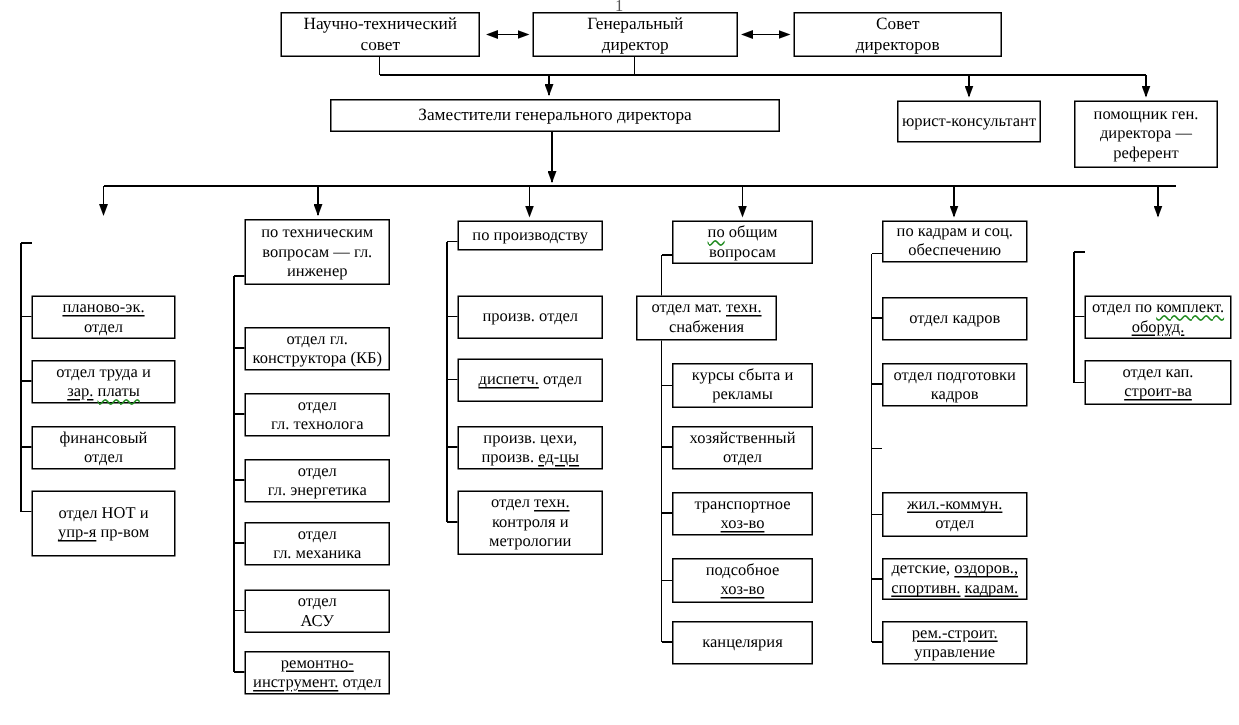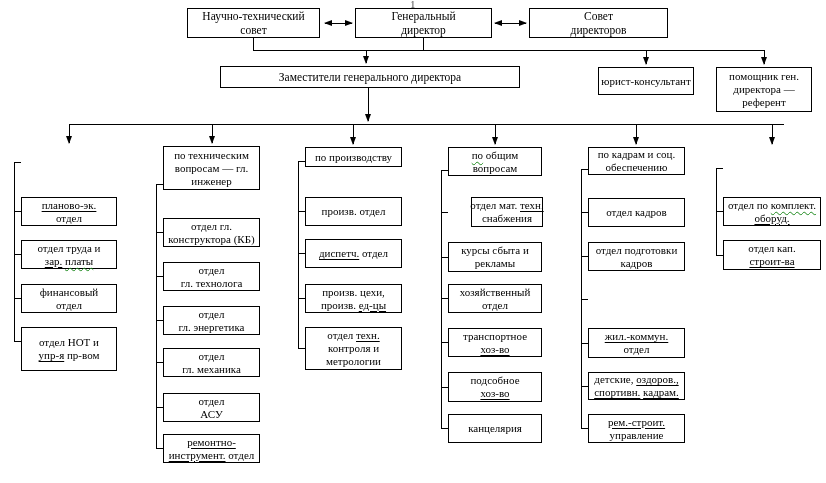--- a/index.html
+++ b/index.html
@@ -6,21 +6,21 @@
   .stage {
     position:relative; width:826px; height:483px; background:#ffffff;
     font-family:"Liberation Serif","DejaVu Serif",serif; color:#000;
     overflow:hidden;
   }
   .connectors { position:absolute; left:0; top:0; width:826px; height:483px; }
   .connectors line { stroke:#000; stroke-width:1; shape-rendering:crispEdges; }
   .box {
     position:absolute; box-sizing:border-box;
     border:1px solid #000; background:#fff;
-    display:flex; flex-direction:column; justify-content:center; align-items:center;
+    display:flex; flex-direction:column; justify-content:center; 
     text-align:center; font-size:11px; line-height:13px;
     white-space:nowrap; z-index:2;
   }
   .box.toprow { font-size:11.5px; line-height:14px; }
   .bl { display:block; }
   .w-red  { text-decoration-line:underline; text-decoration-style:wavy;
             text-decoration-color:#dd0000; text-decoration-thickness:1px;
             text-underline-offset:2px;text-decoration:underline; }
   .w-green{ text-decoration-line:underline; text-decoration-style:wavy;
             text-decoration-color:#1f8a1f; text-decoration-thickness:1px;
@@ -212,21 +212,21 @@
   <div class="box" style="left:305px;top:327px;width:97px;height:43px">
       <div class="bl"><span>отдел </span><span class="w-red">техн.</span></div>
       <div class="bl"><span>контроля и</span></div>
       <div class="bl"><span>метрологии</span></div>
     </div>
 
   <div class="box" style="left:448px;top:147px;width:94px;height:29px">
       <div class="bl"><span class="w-green">по</span><span> общим</span></div>
       <div class="bl"><span>вопросам</span></div>
     </div>
-  <div class="box" style="left:471px;top:197px;width:72px;height:30px">
+  <div class="box" style="left:424px;top:197px;width:94px;height:30px">
       <div class="bl"><span>отдел мат. </span><span class="w-red">техн.</span></div>
       <div class="bl"><span>снабжения</span></div>
     </div>
   <div class="box" style="left:448px;top:242px;width:94px;height:30px">
       <div class="bl"><span>курсы сбыта и</span></div>
       <div class="bl"><span>рекламы</span></div>
     </div>
   <div class="box" style="left:448px;top:284px;width:94px;height:29px">
       <div class="bl"><span>хозяйственный</span></div>
       <div class="bl"><span>отдел</span></div>

